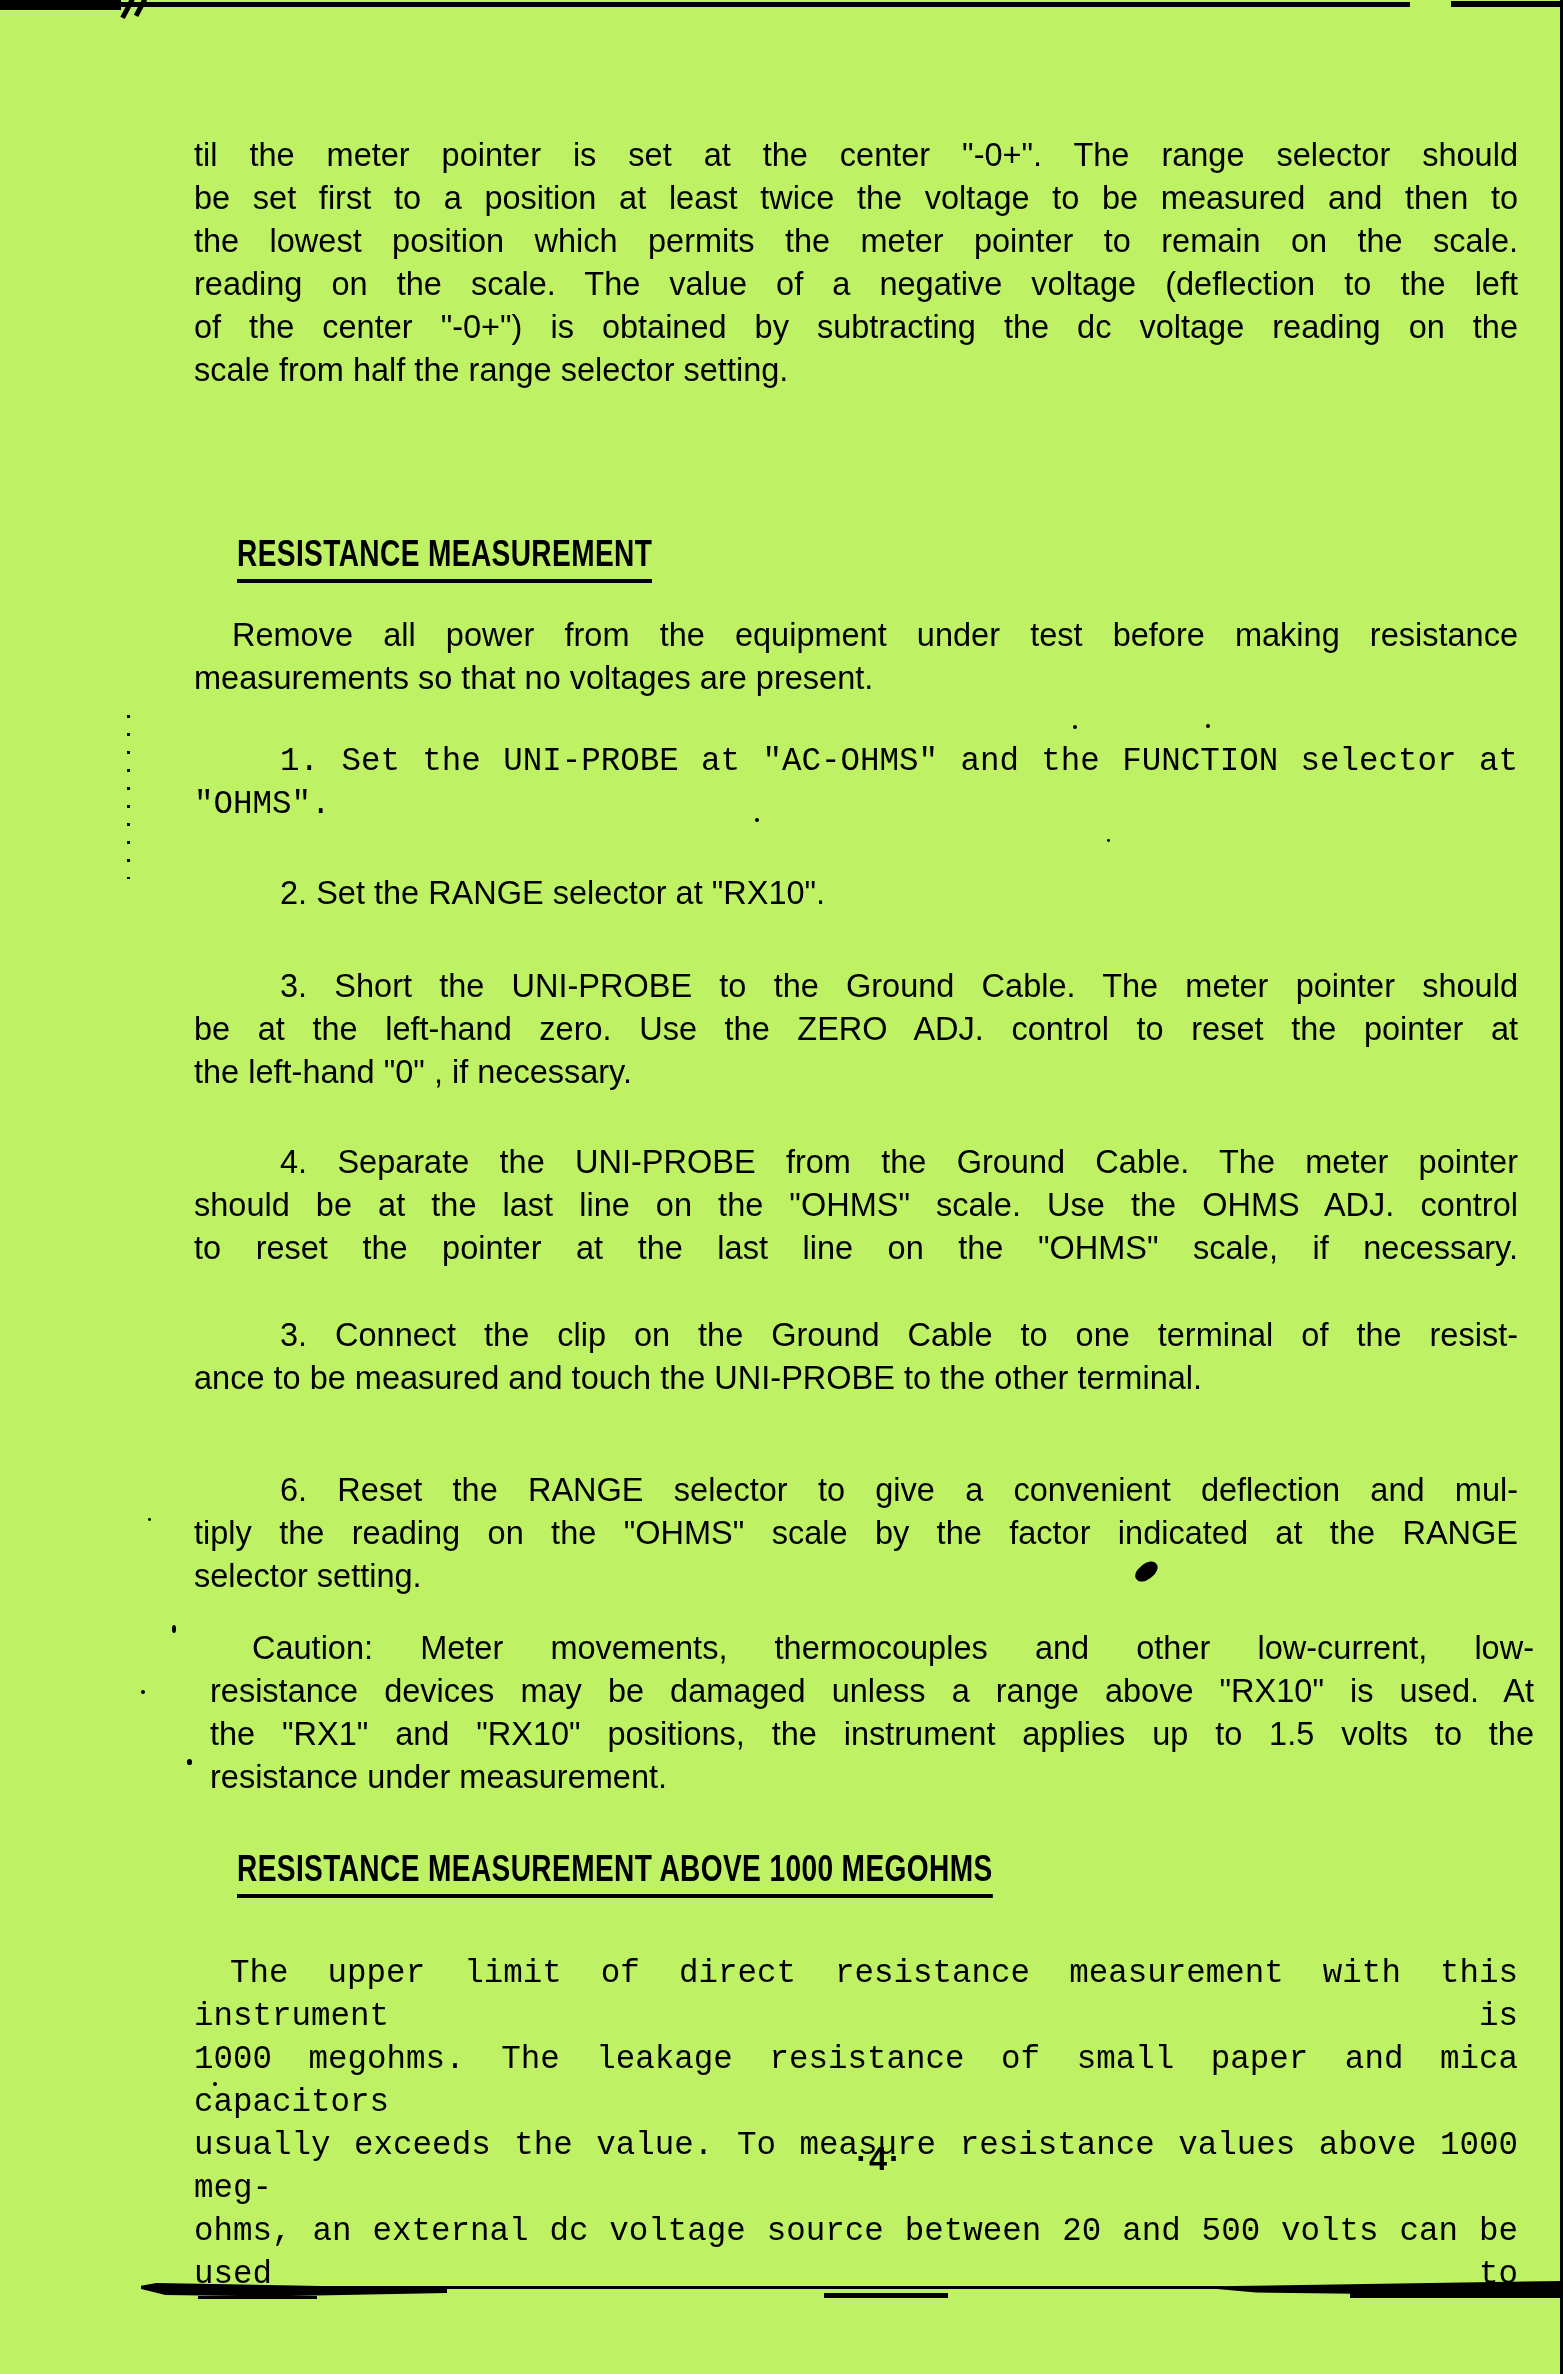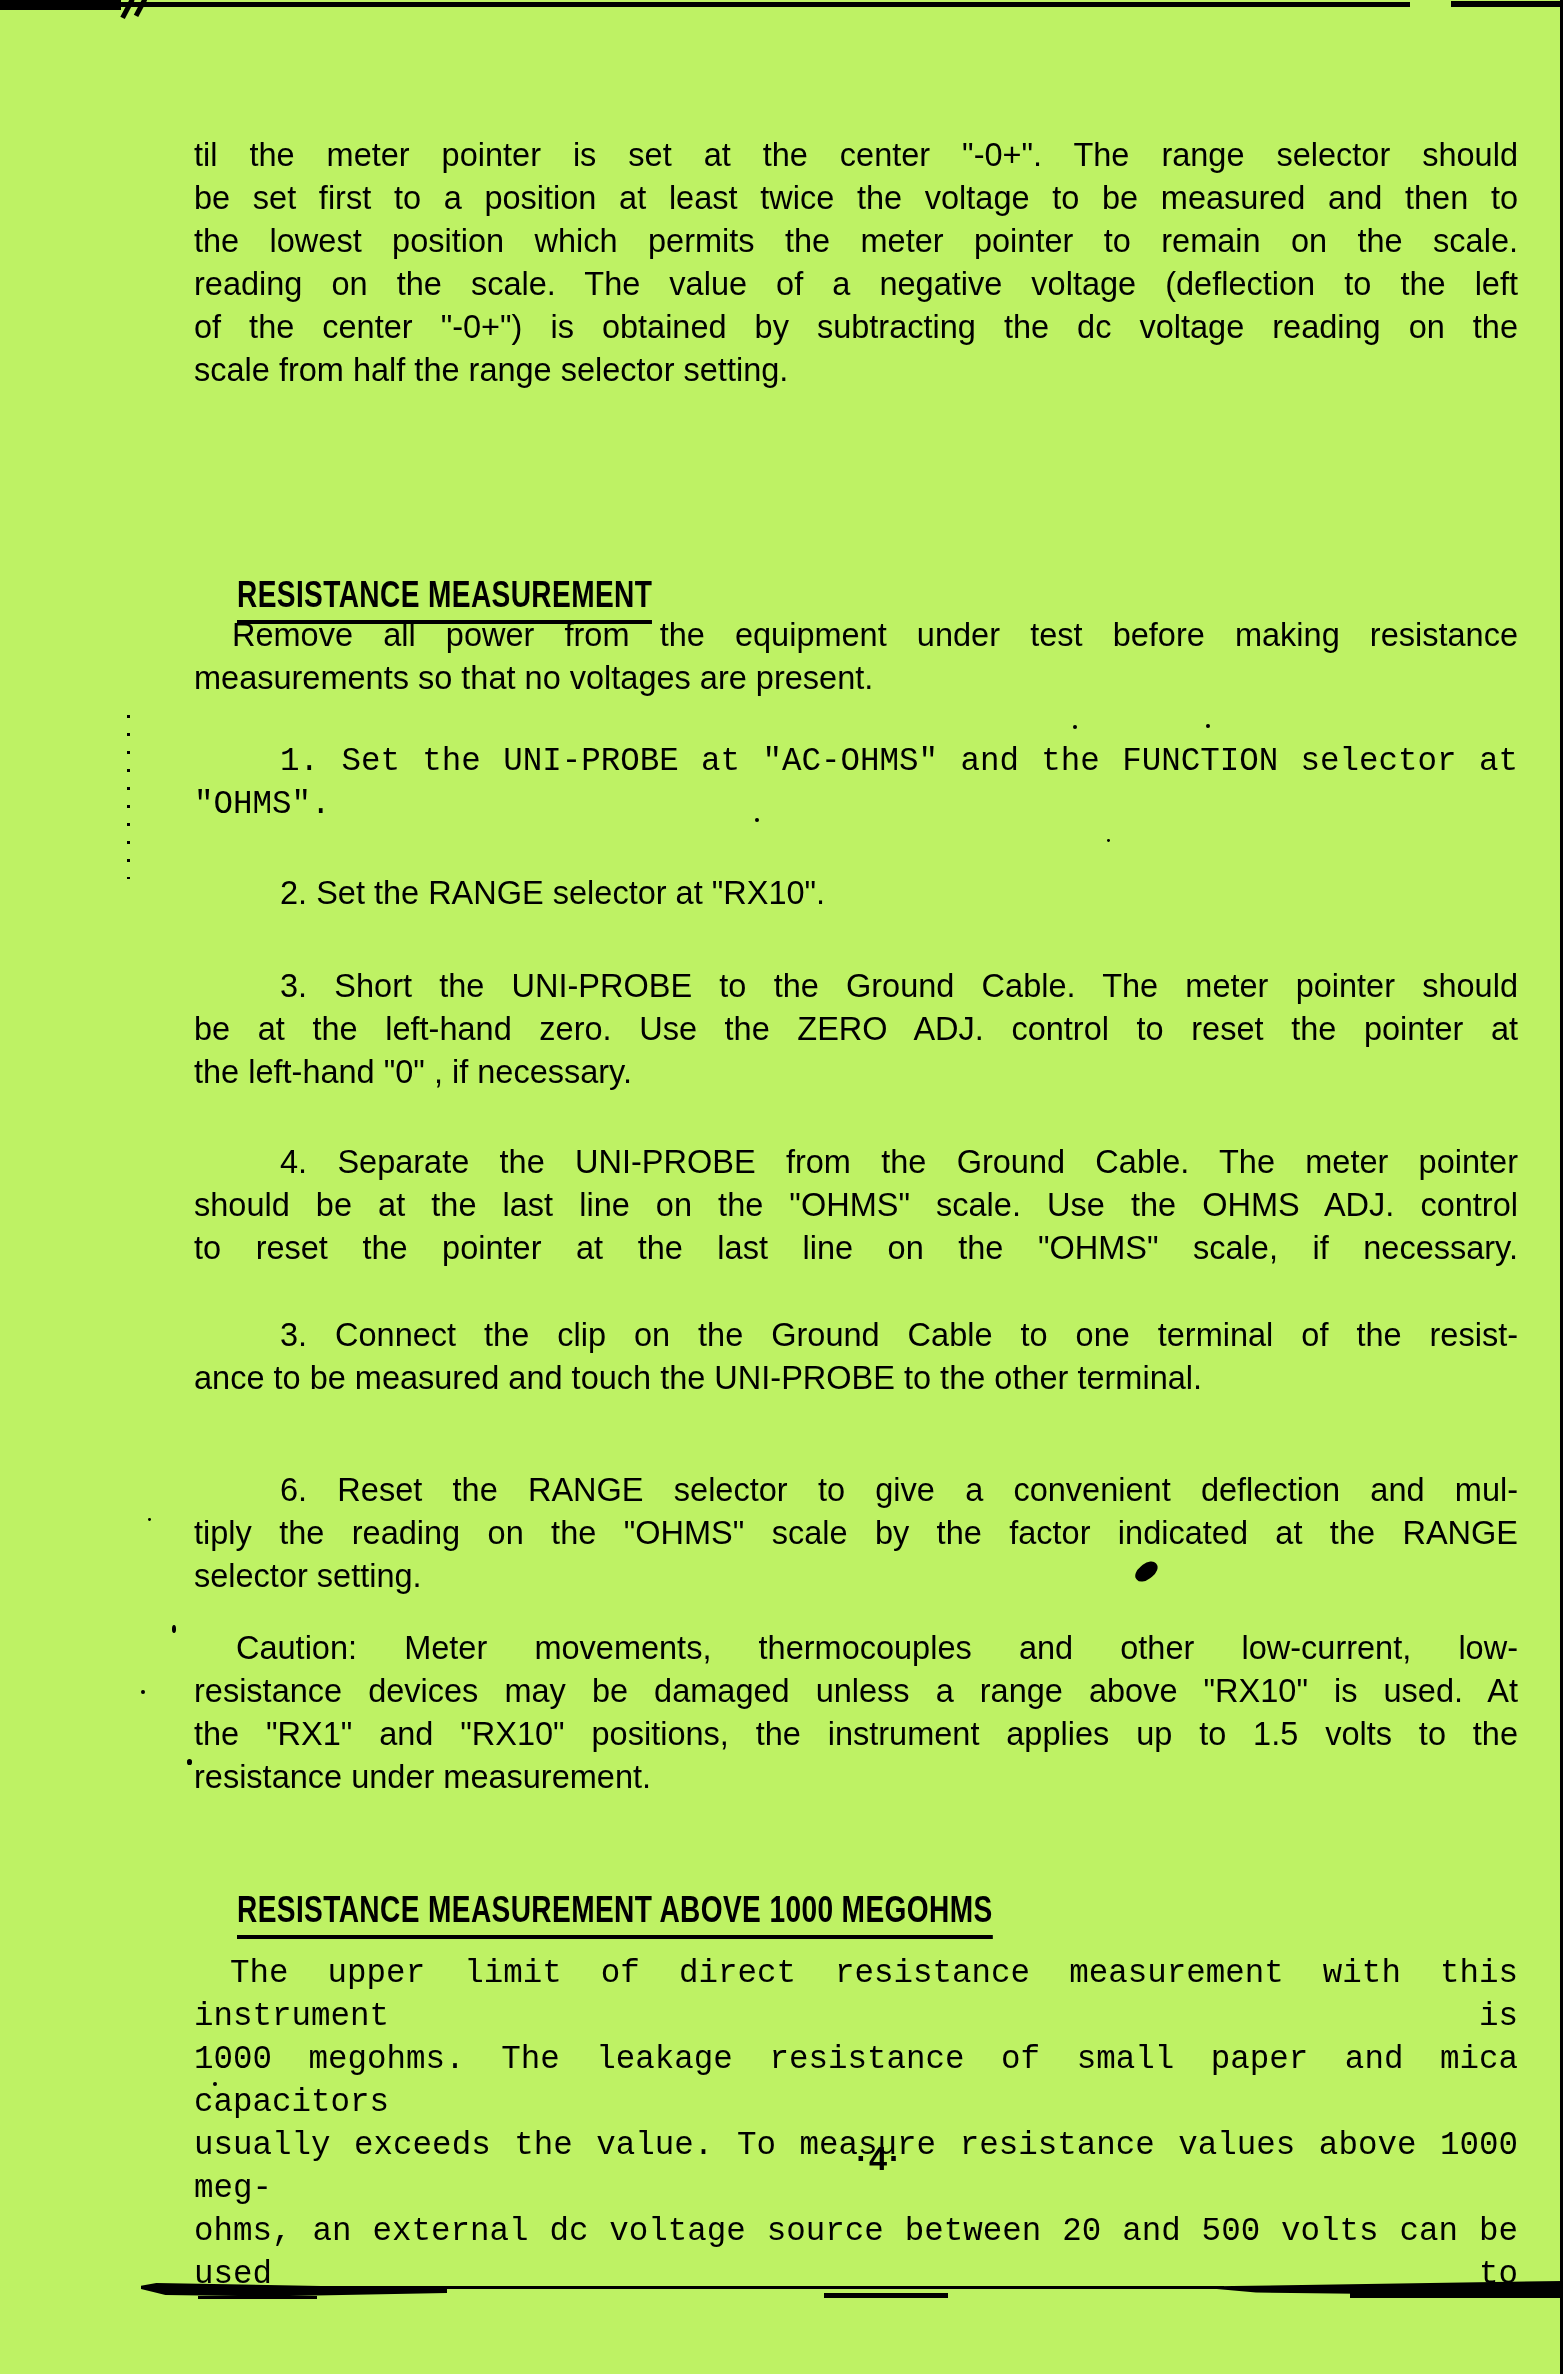--- a/index.html
+++ b/index.html
@@ -28,21 +28,20 @@
     overflow: hidden;
   }
   .line-last {
     text-align: justify;
     text-align-last: left;
   }
   
   .heading {
     position: absolute;
     left: 237px;
-    margin-top: 41px;
   }
   .heading span {
     display: inline-block;
     font-size: 36px;
     font-weight: bold;
     letter-spacing: 0.5px;
     line-height: 38px;
     padding-bottom: 5.7px;
     border-bottom: 4.8px solid #000;
     transform: scaleX(0.78);
@@ -140,21 +139,21 @@
       <div class="line" style="text-indent: 86px;">3.  Connect the clip on the Ground Cable to one terminal of the resist-</div>
       <div class="line line-last">ance to be measured and touch the UNI-PROBE to the other terminal.</div>
     </div>
 
   <div class="textblock" style="top:1448px;">
       <div class="line" style="text-indent: 86px; margin-top: 21px;">6.  Reset the RANGE selector to give a convenient deflection and mul-</div>
       <div class="line">tiply the reading on the "OHMS" scale by the factor indicated at the RANGE</div>
       <div class="line line-last">selector setting.</div>
     </div>
 
-  <div class="textblock" style="top:1627px;">
+  <div class="textblock" style="top:1627px;margin-left:16px;">
       <div class="line" style="text-indent: 42px;">Caution:  Meter movements, thermocouples and other low-current, low-</div>
       <div class="line">resistance devices may be damaged unless a range above "RX10" is used.  At</div>
       <div class="line">the "RX1" and "RX10" positions, the instrument applies up to 1.5 volts to the</div>
       <div class="line line-last">resistance under measurement.</div>
     </div>
 
   <div class="heading" style="top:1850px;">
     <span>RESISTANCE MEASUREMENT ABOVE 1000 MEGOHMS</span>
   </div>
 

